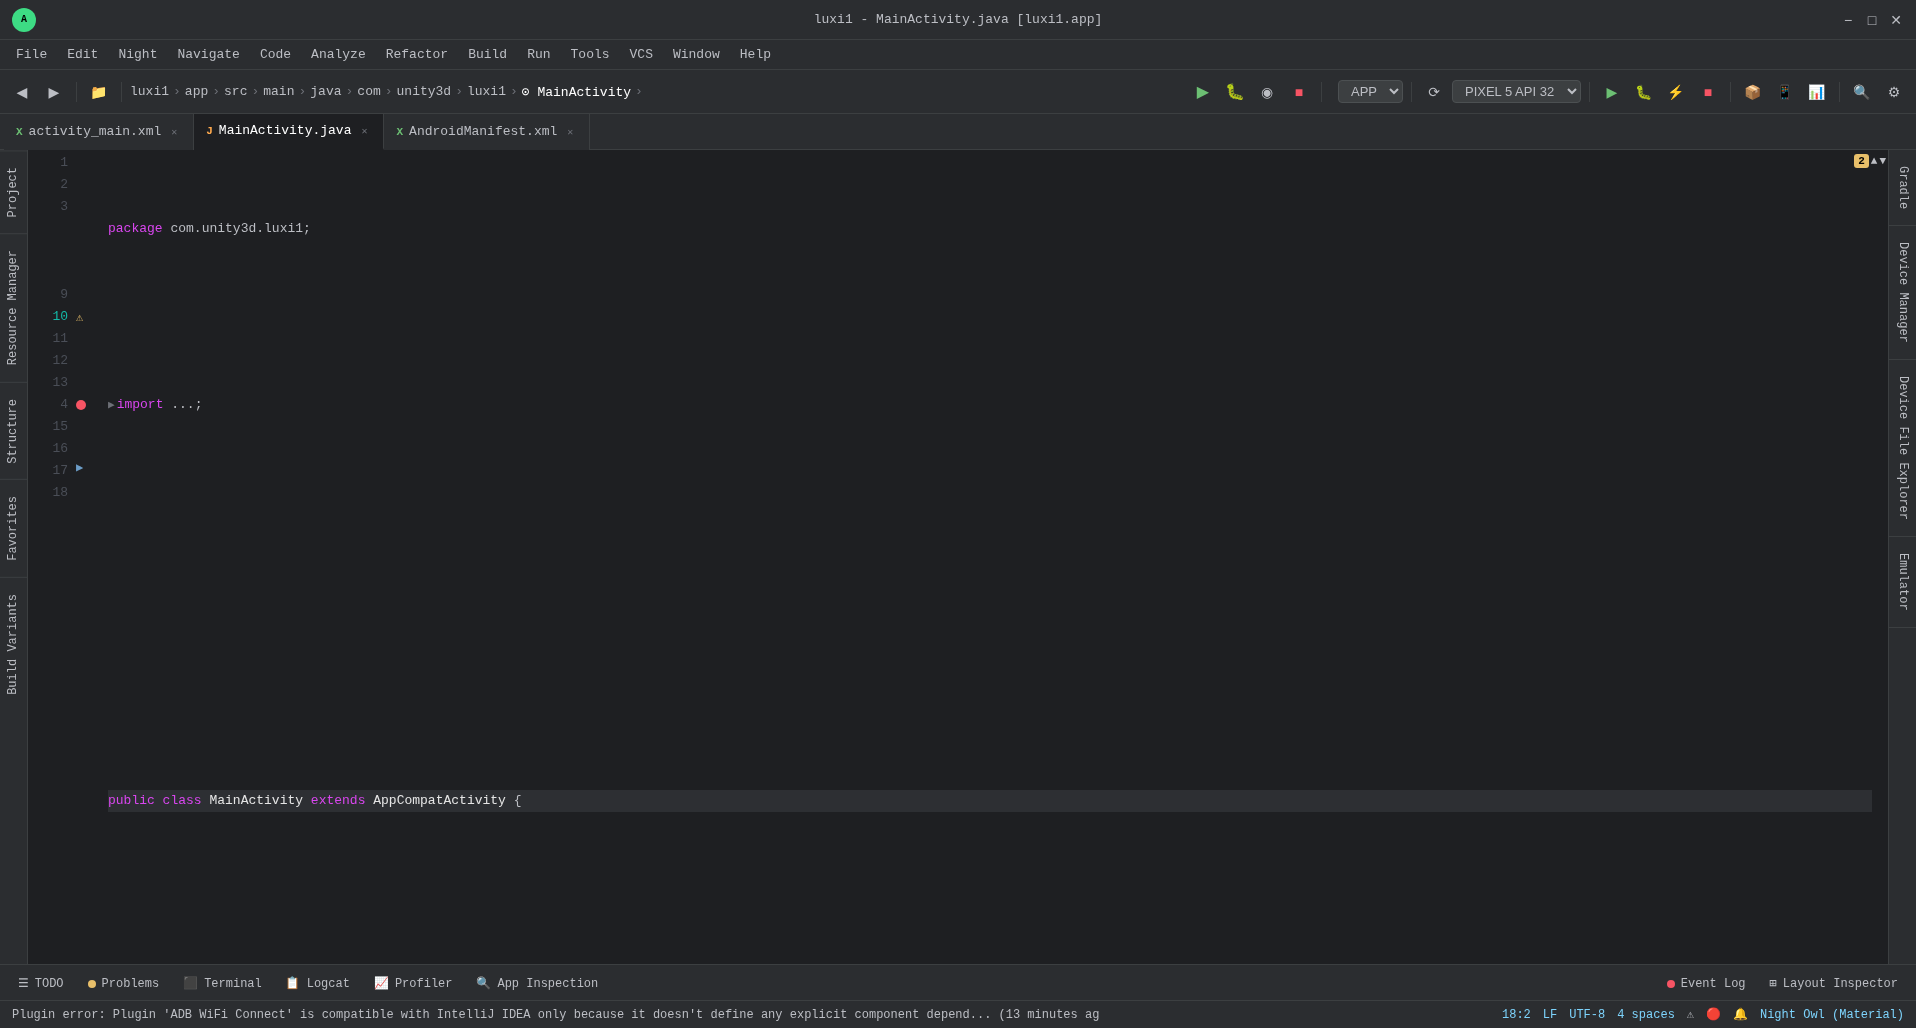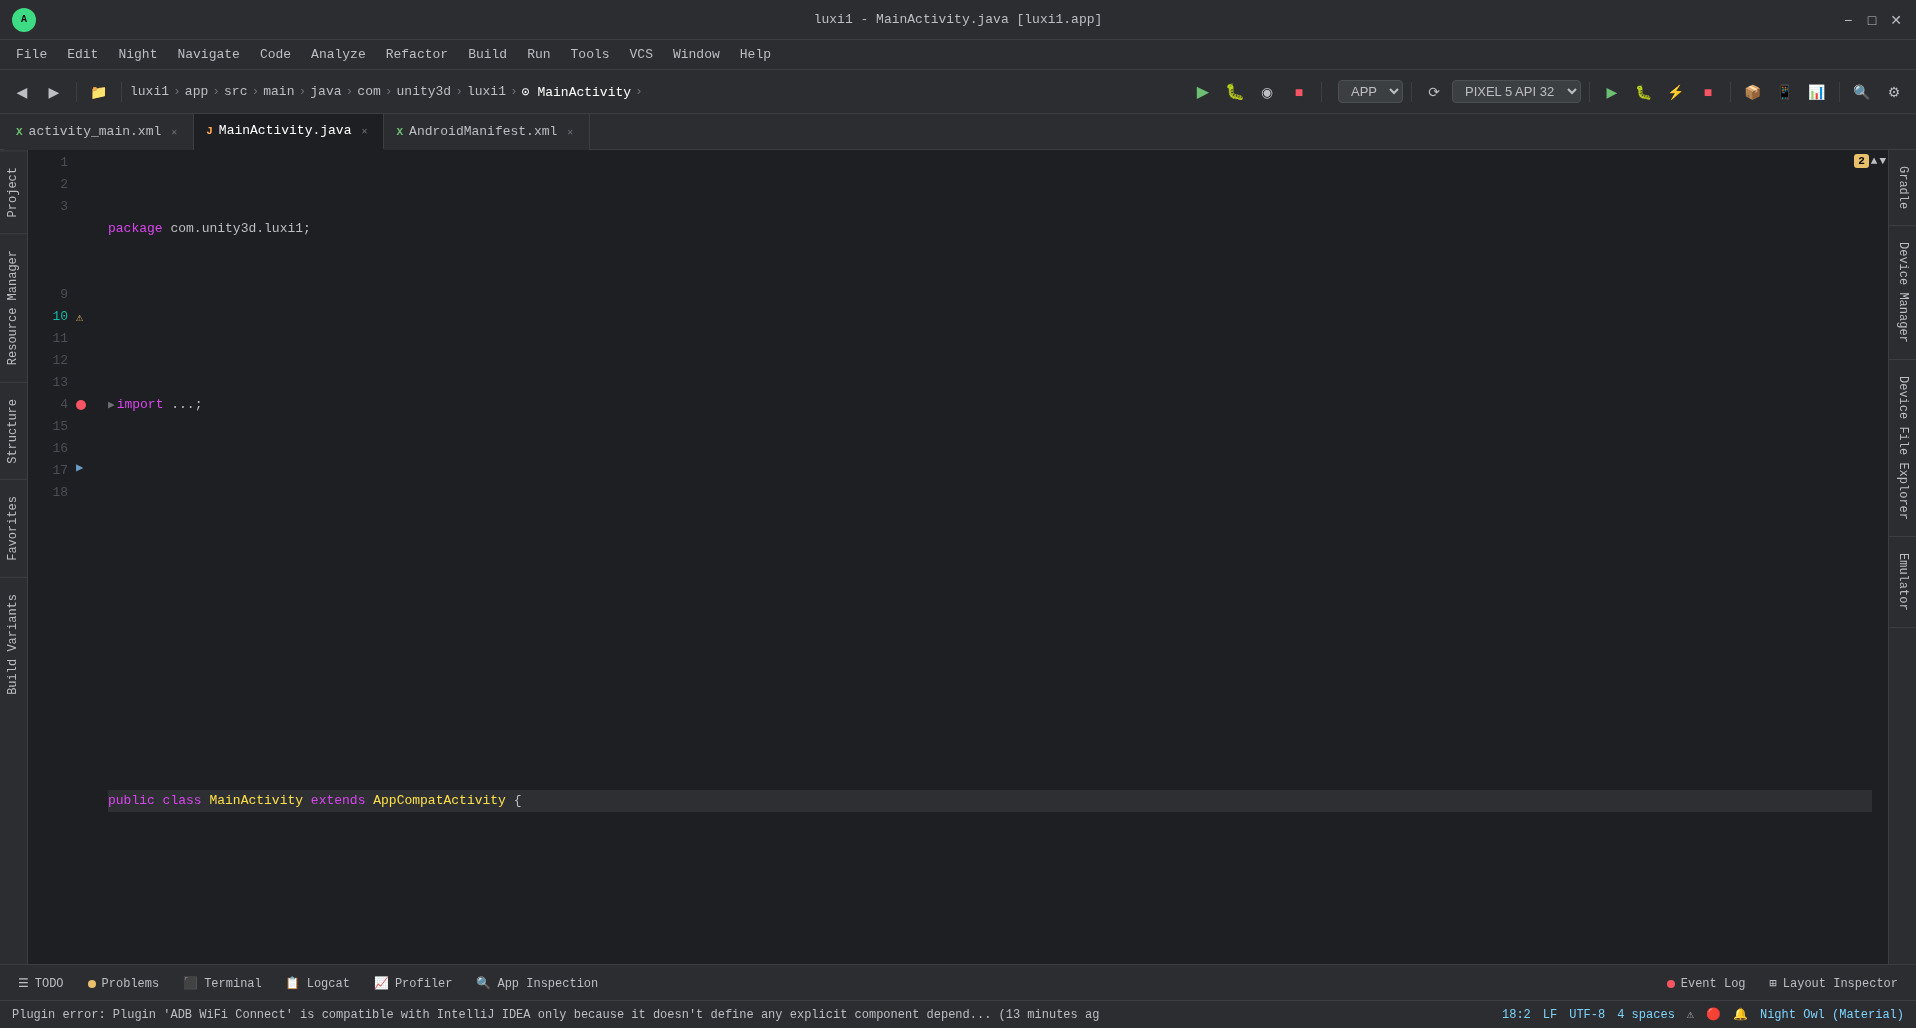--- a/index.html
+++ b/index.html
@@ -265,21 +265,21 @@
     .code-line {
       height: 22px;
       display: flex;
       align-items: center;
       padding-right: 20px;
     }
     .code-line.highlighted { background: #2d2f33; }
 
     
     .kw { color: #d946ef; } 
-    .cls { color: #fde047; } 
+    .cls { color: #e5e5e5; } 
     .punc { color: #bcbec4; } 
     .var { color: #bcbec4; }
     .right-panel-vert {
       width: 28px;
       background: #2b2d30;
       border-left: 1px solid #3c3f41;
       display: flex;
       flex-direction: column;
       flex-shrink: 0;
     }

